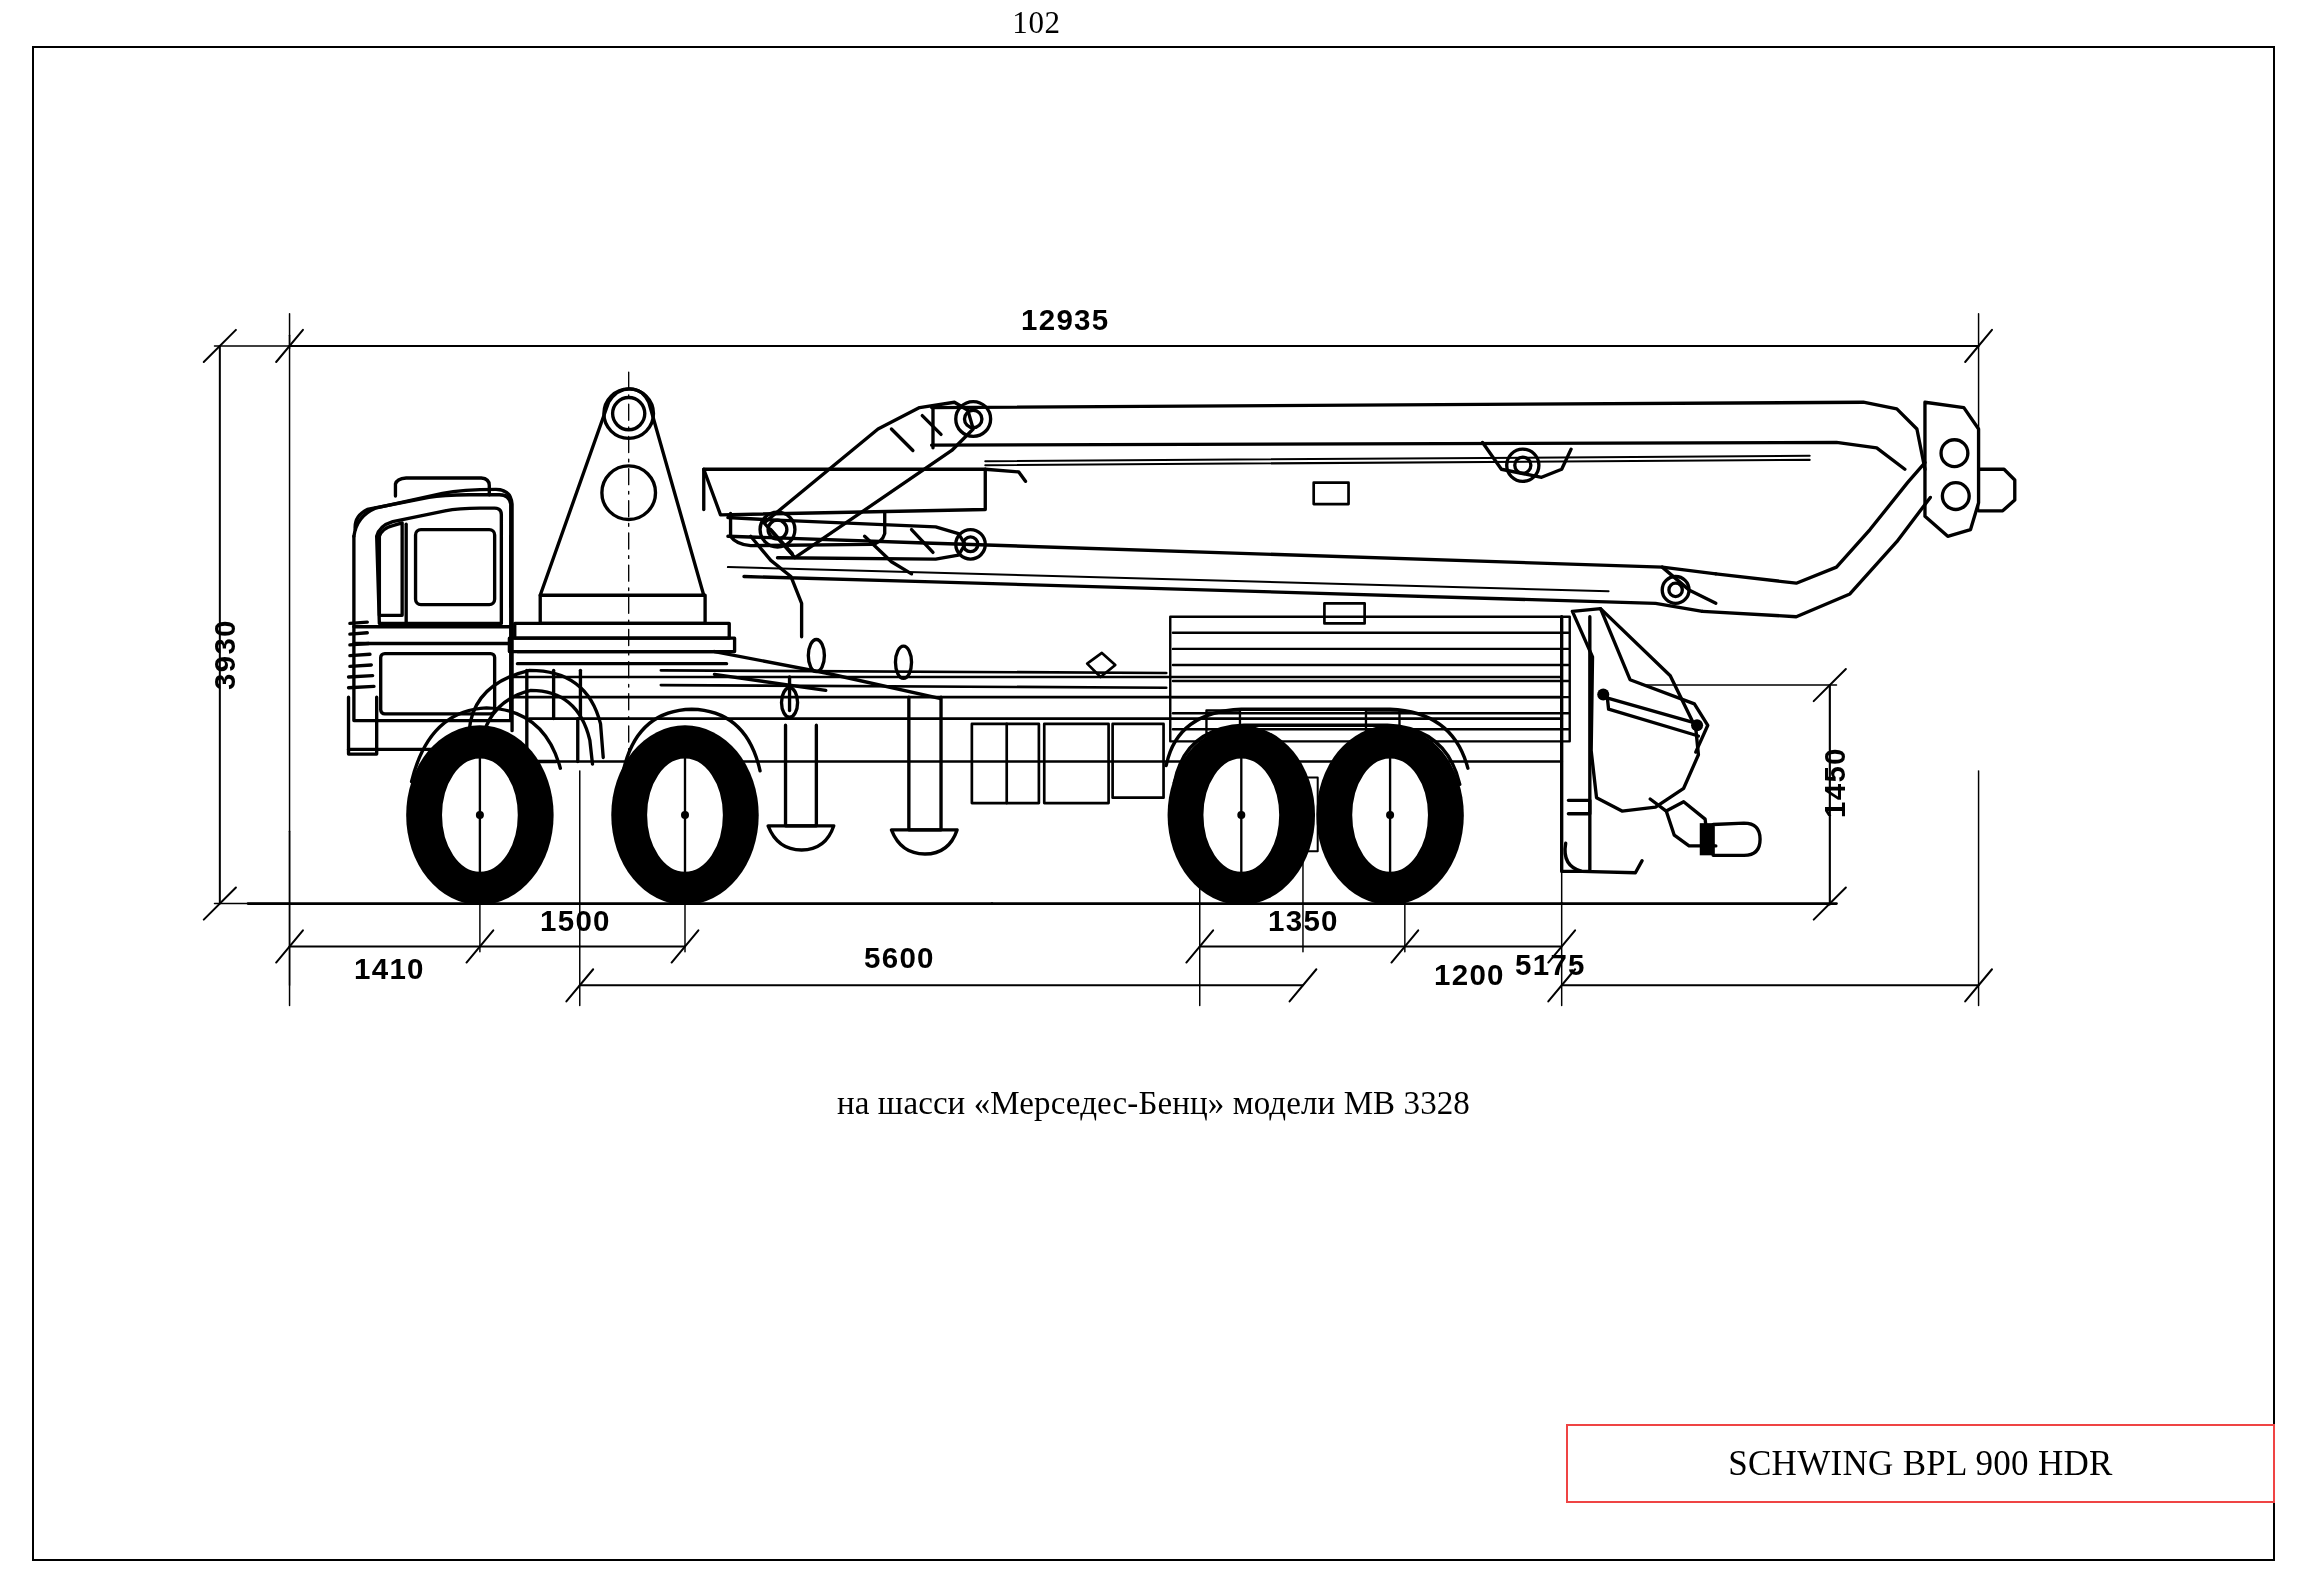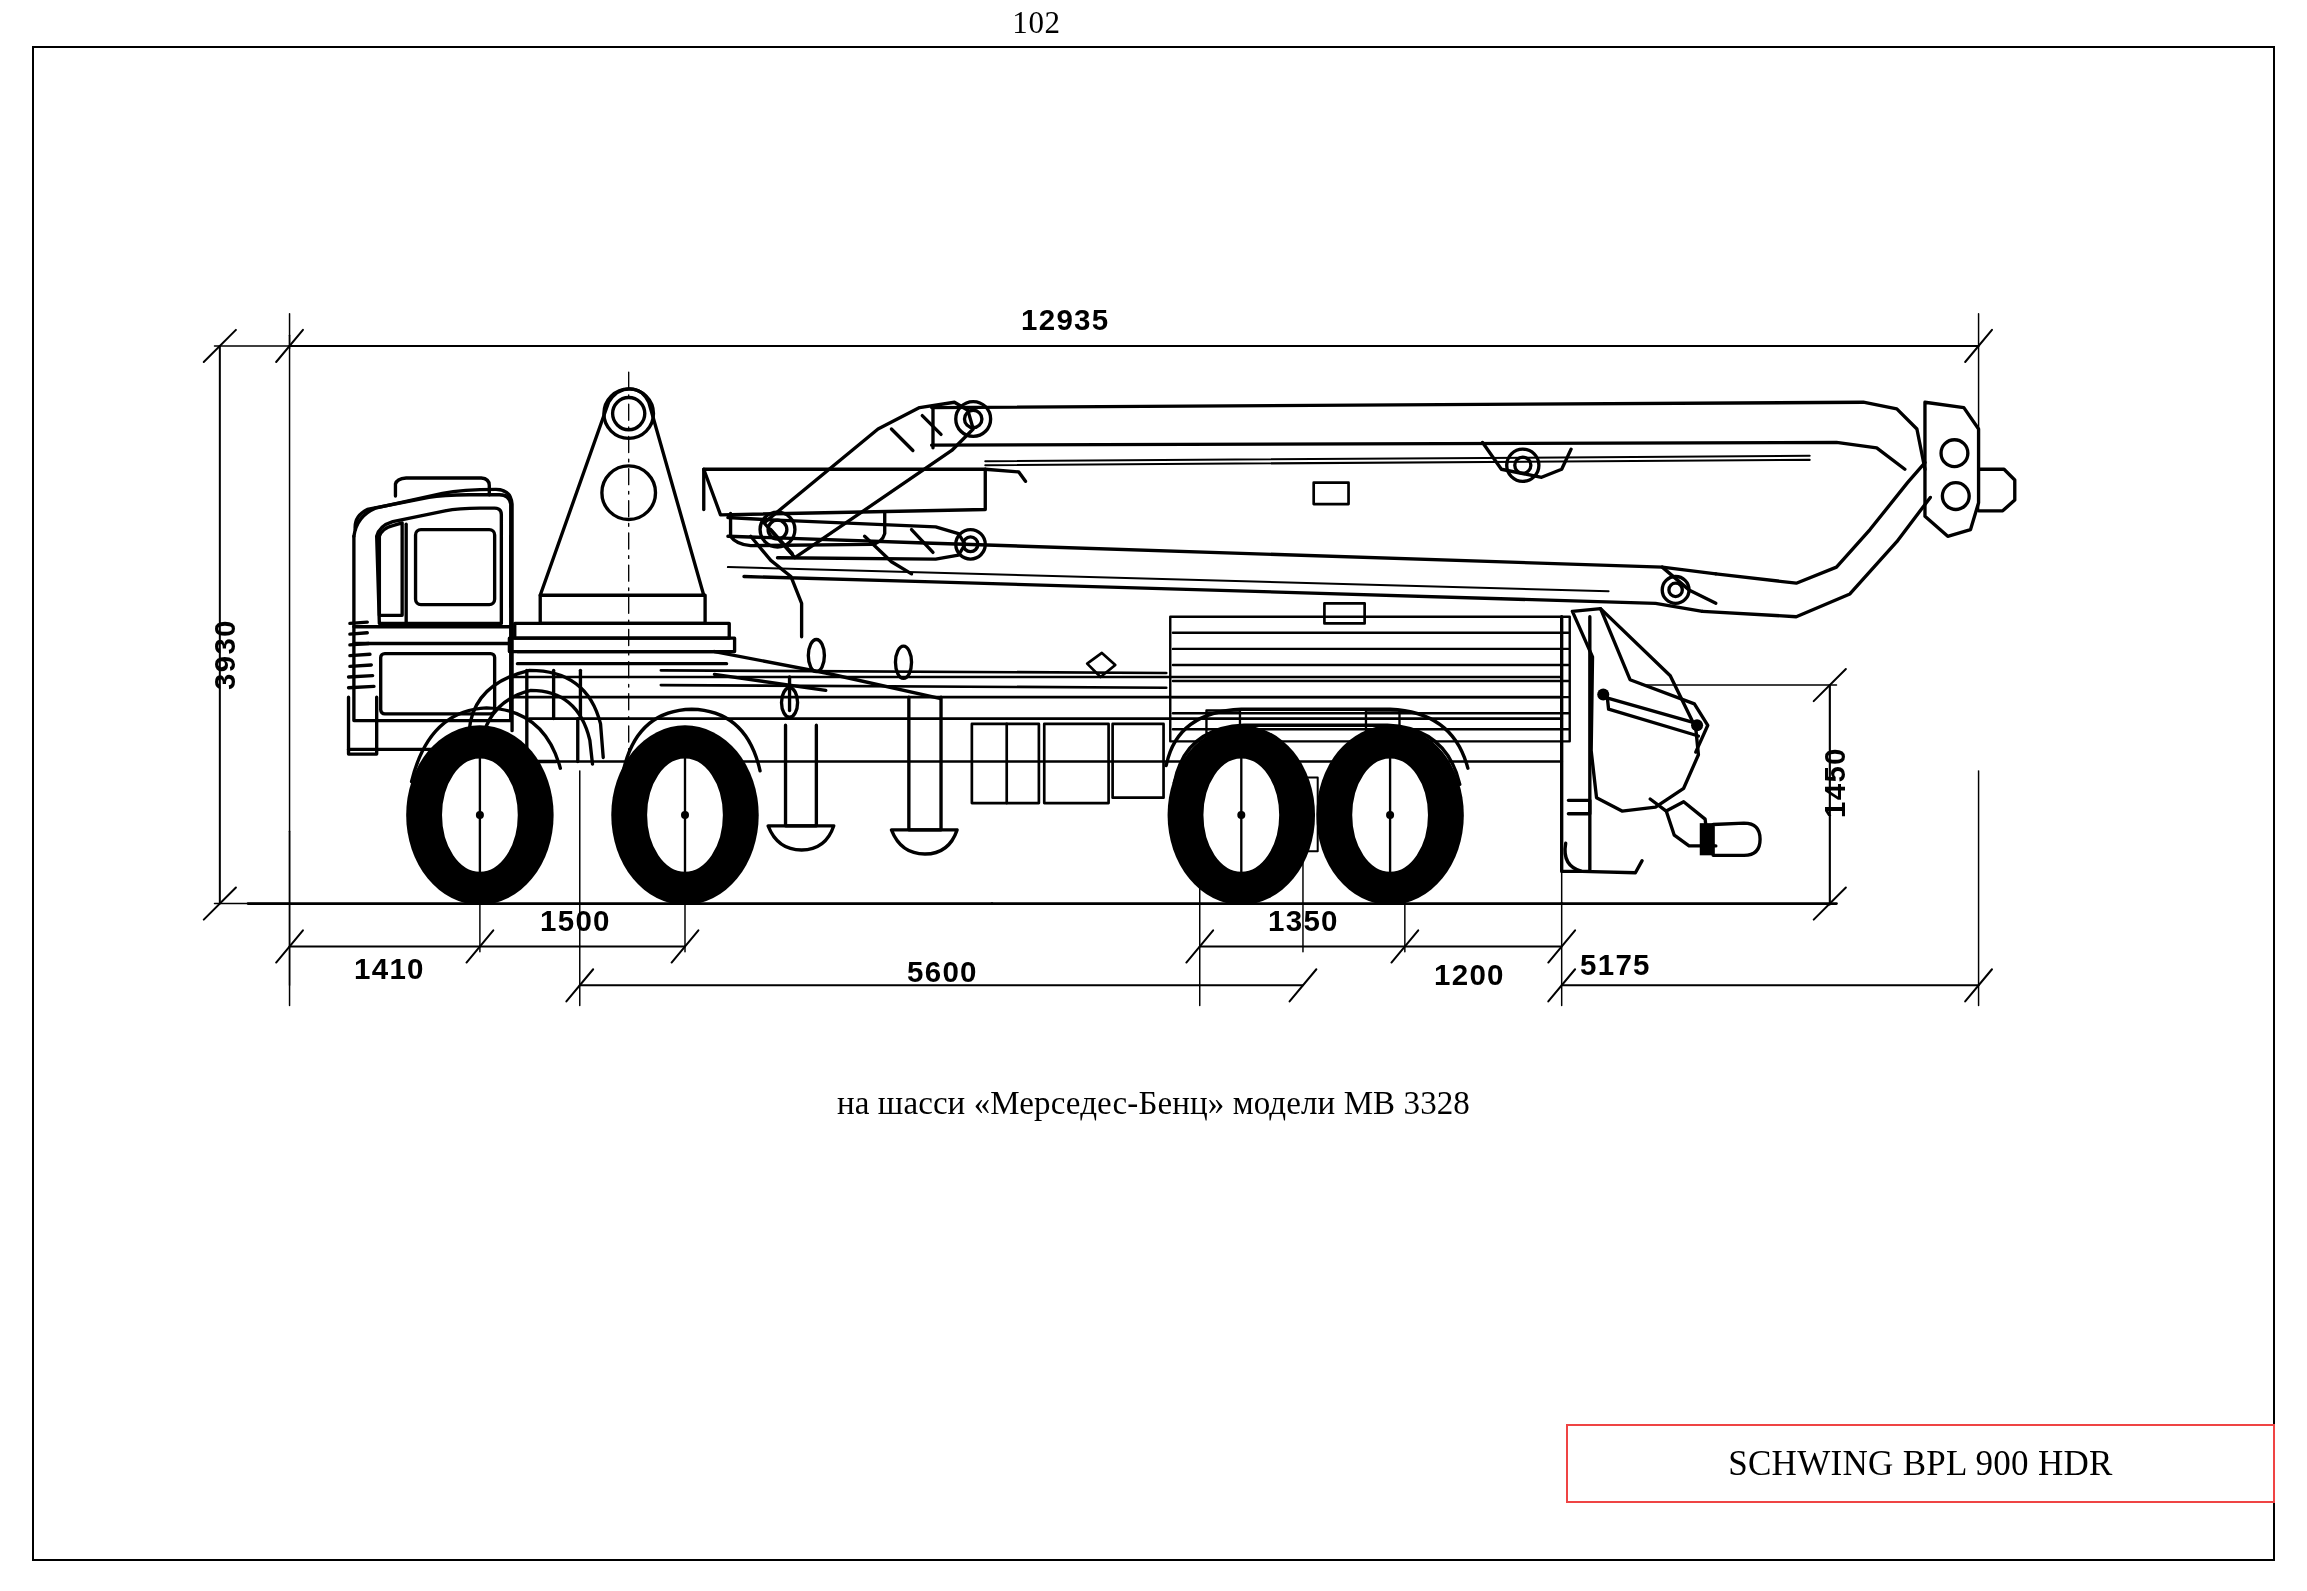--- a/index.html
+++ b/index.html
@@ -374,27 +374,27 @@
   <div class="dim" style="left:1021px;top:303px;">12935</div>
 
   <div class="dim vert" style="left:208px;top:690px;">3930</div>
 
   <div class="dim vert" style="left:1818px;top:818px;">1450</div>
 
   <div class="dim" style="left:354px;top:904px;margin-top:48px;">1410</div>
 
   <div class="dim" style="left:540px;top:904px;">1500</div>
 
-  <div class="dim" style="left:907px;top:941px;margin-top:14px;">5600</div>
+  <div class="dim" style="left:864px;top:941px;">5600</div>
 
   <div class="dim" style="left:1268px;top:904px;">1350</div>
 
   <div class="dim" style="left:1434px;top:958px;">1200</div>
 
-  <div class="dim" style="left:1580px;top:948px;">5175</div>
+  <div class="dim" style="left:1515px;top:948px;">5175</div>
 
   <div id="caption">
     <div>на шасси «Мерседес-Бенц» модели MB 3328</div>
   </div>
 
   <div id="title-block">
     <div id="title-block-text">SCHWING  BPL 900  HDR</div>
   </div>
 
 </div>

